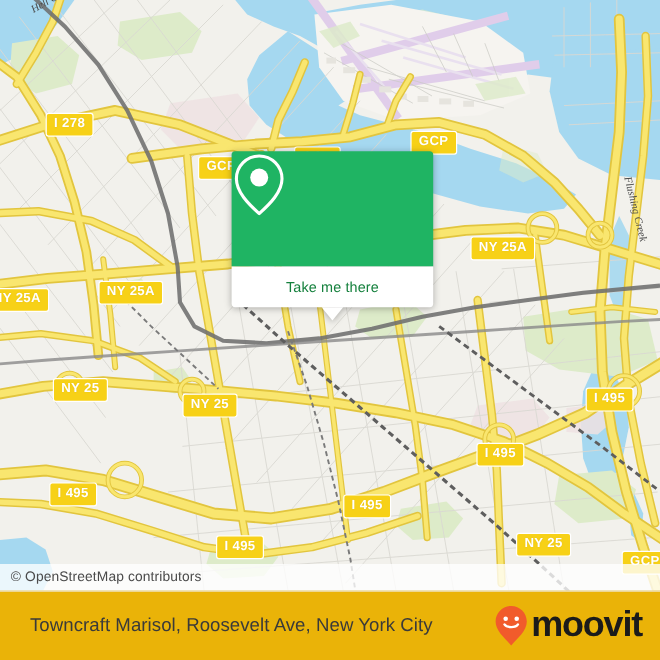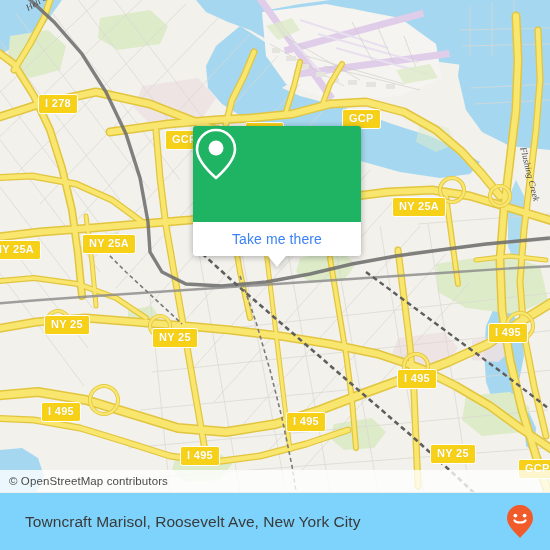--- a/index.html
+++ b/index.html
@@ -55,21 +55,21 @@
     background:#1FB463;height:96px;
     border-radius:3px 3px 0 0;
     display:flex;align-items:center;justify-content:center;
   }
   #popup-body{
     background:#FFFFFF;height:34px;
     border-radius:0 0 3px 3px;
     display:flex;align-items:center;justify-content:center;
   }
   #popup-label{
-    color:#3b82f6;font-size:14px;letter-spacing:.1px;
+    color:#15803d;font-size:12px;letter-spacing:.1px;
   }
   #popup-tail{
     position:absolute;left:50%;top:130px;margin-left:-9px;
     width:0;height:0;
     border-left:9px solid transparent;
     border-right:9px solid transparent;
     border-top:11px solid #FFFFFF;
   }
 
   
@@ -78,21 +78,21 @@
     background:rgba(255,255,255,0.78);
     display:flex;align-items:center;
   }
   #attrib span{
     color:#4b4b4b;font-size:11.5px;padding-left:9px;letter-spacing:.1px;
   }
 
   
   #footer{
     position:absolute;left:0;top:492px;width:550px;height:58px;
-    background:#7dd3fc;
+    background:#eab308;
     display:flex;align-items:center;
     border-top:1px solid #efefef;
     justify-content:flex-end;
   }
   #footer-title{
     color:#3a3a3a;font-size:15.5px;padding-left:25px;flex:1;
     white-space:nowrap;letter-spacing:.05px;
   }
   #brand{
     display:flex;align-items:center;padding-right:15px;gap:2px;
@@ -406,16 +406,17 @@
 
   <div id="footer">
     <div id="footer-title">Towncraft Marisol, Roosevelt Ave, New York City</div>
     <div id="brand">
       <svg width="30" height="36" viewBox="0 0 30 36">
         <path d="M15,1 C7.8,1 2,6.8 2,14 C2,22 10,28 15,34 C20,28 28,22 28,14 C28,6.8 22.2,1 15,1 Z" fill="#F15B2B"></path>
         <circle cx="10.4" cy="11.6" r="1.9" fill="#FFFFFF"></circle>
         <circle cx="19.6" cy="11.6" r="1.9" fill="#FFFFFF"></circle>
         <path d="M9.4,16.4 C11.2,19.3 18.8,19.3 20.6,16.4" fill="none" stroke="#FFFFFF" stroke-width="2" stroke-linecap="round"></path>
       </svg>
+      <span id="brand-word">moovit</span>
     </div>
   </div>
 
 </div>
 
 </body></html>

